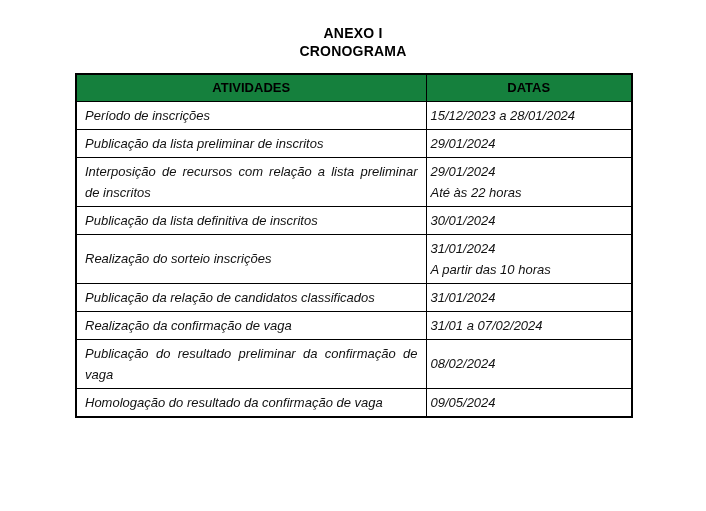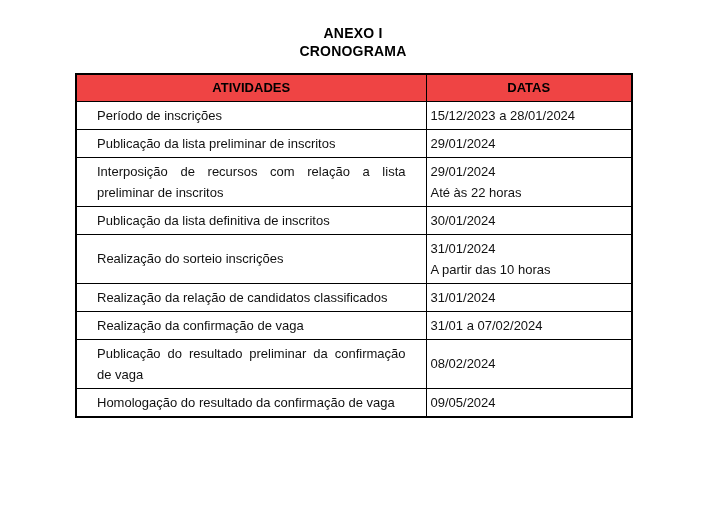--- a/index.html
+++ b/index.html
@@ -35,31 +35,32 @@
   }
   col.col-activity { width: 350px; }
   col.col-dates   { width: 206px; }
   th, td {
     border: 1px solid #000000;
     font-size: 13px;
     vertical-align: middle;
     box-sizing: border-box;
   }
   th {
-    background: #ef4444;
+    background: #15803d;
     height: 27px;
     font-weight: bold;
     text-align: center;
     color: #000000;
     padding: 2px 4px;
   }
   td {
     height: 28px;
     line-height: 21px;
-    padding: 3px 20px;
+    padding: 3px 8px;
+    font-style: italic;
   }
   td.act {
     text-align: justify;
     text-justify: inter-word;
   }
   td.dat {
     text-align: left;
     padding-left: 4px;
     padding-right: 4px;
   }
@@ -116,21 +117,21 @@
 
   <tr>
     <td class="act">Realização do sorteio inscrições</td>
     <td class="dat">
             <div>31/01/2024</div>
             <div>A partir das 10 horas</div>
           </td>
   </tr>
 
   <tr>
-    <td class="act">Realização da relação de candidatos classificados</td>
+    <td class="act">Publicação da relação de candidatos classificados</td>
     <td class="dat">
             <div>31/01/2024</div>
           </td>
   </tr>
 
   <tr>
     <td class="act">Realização da confirmação de vaga</td>
     <td class="dat">
             <div>31/01 a 07/02/2024</div>
           </td>

